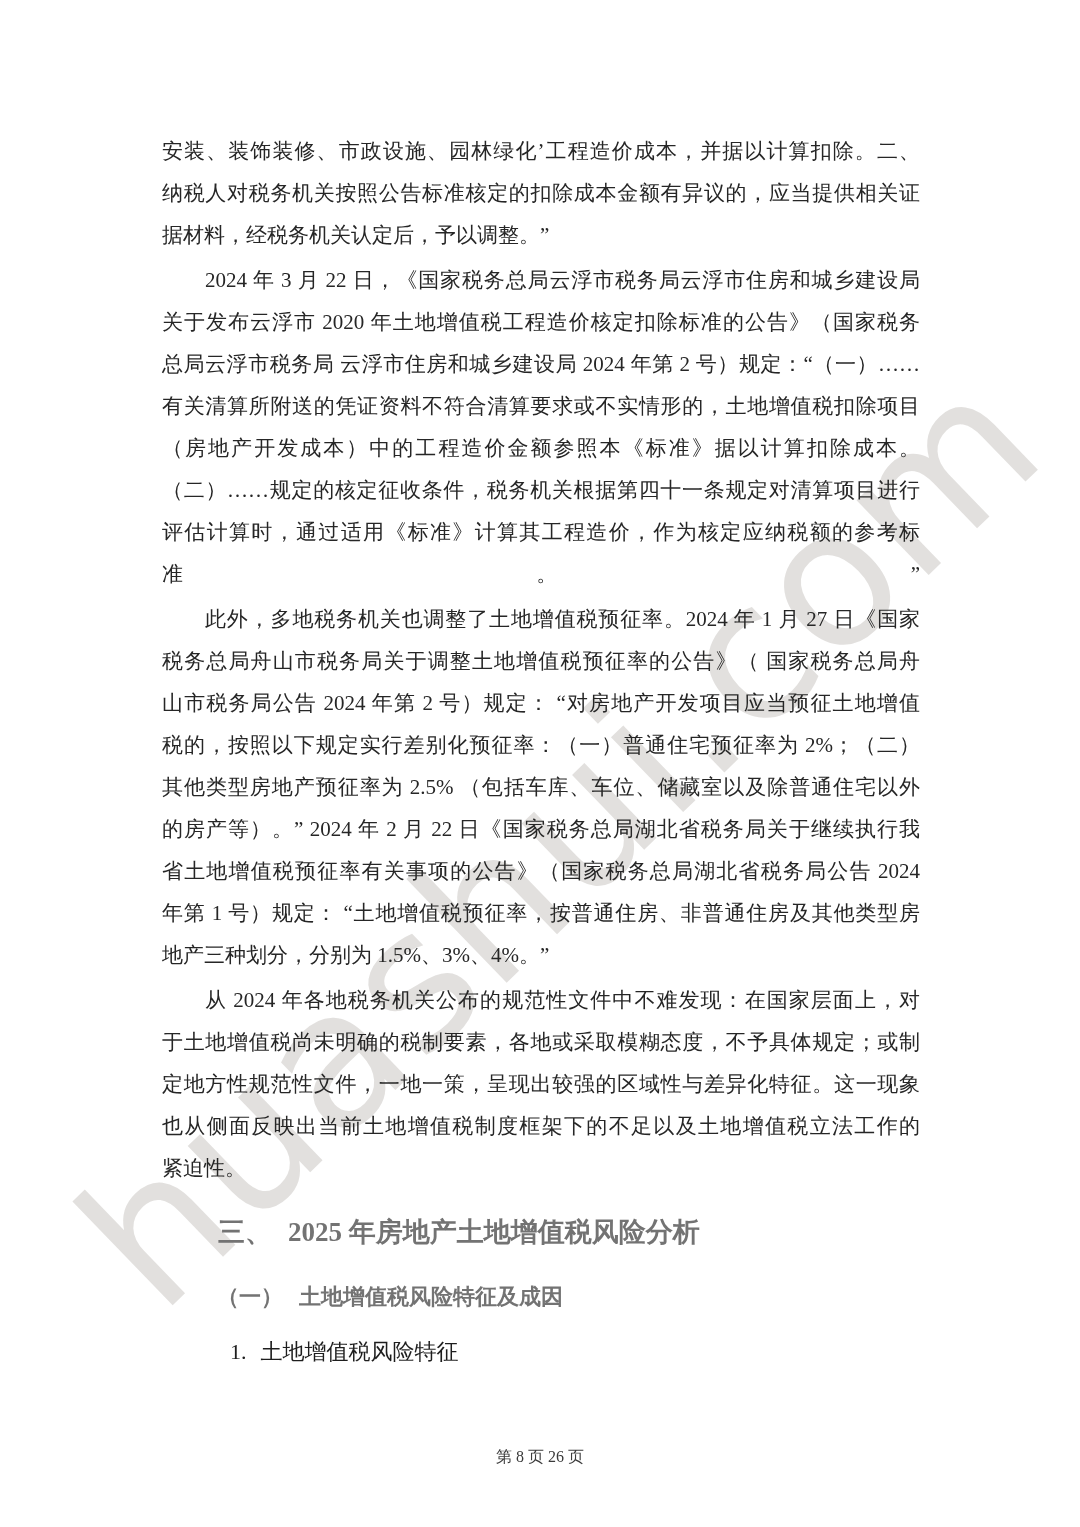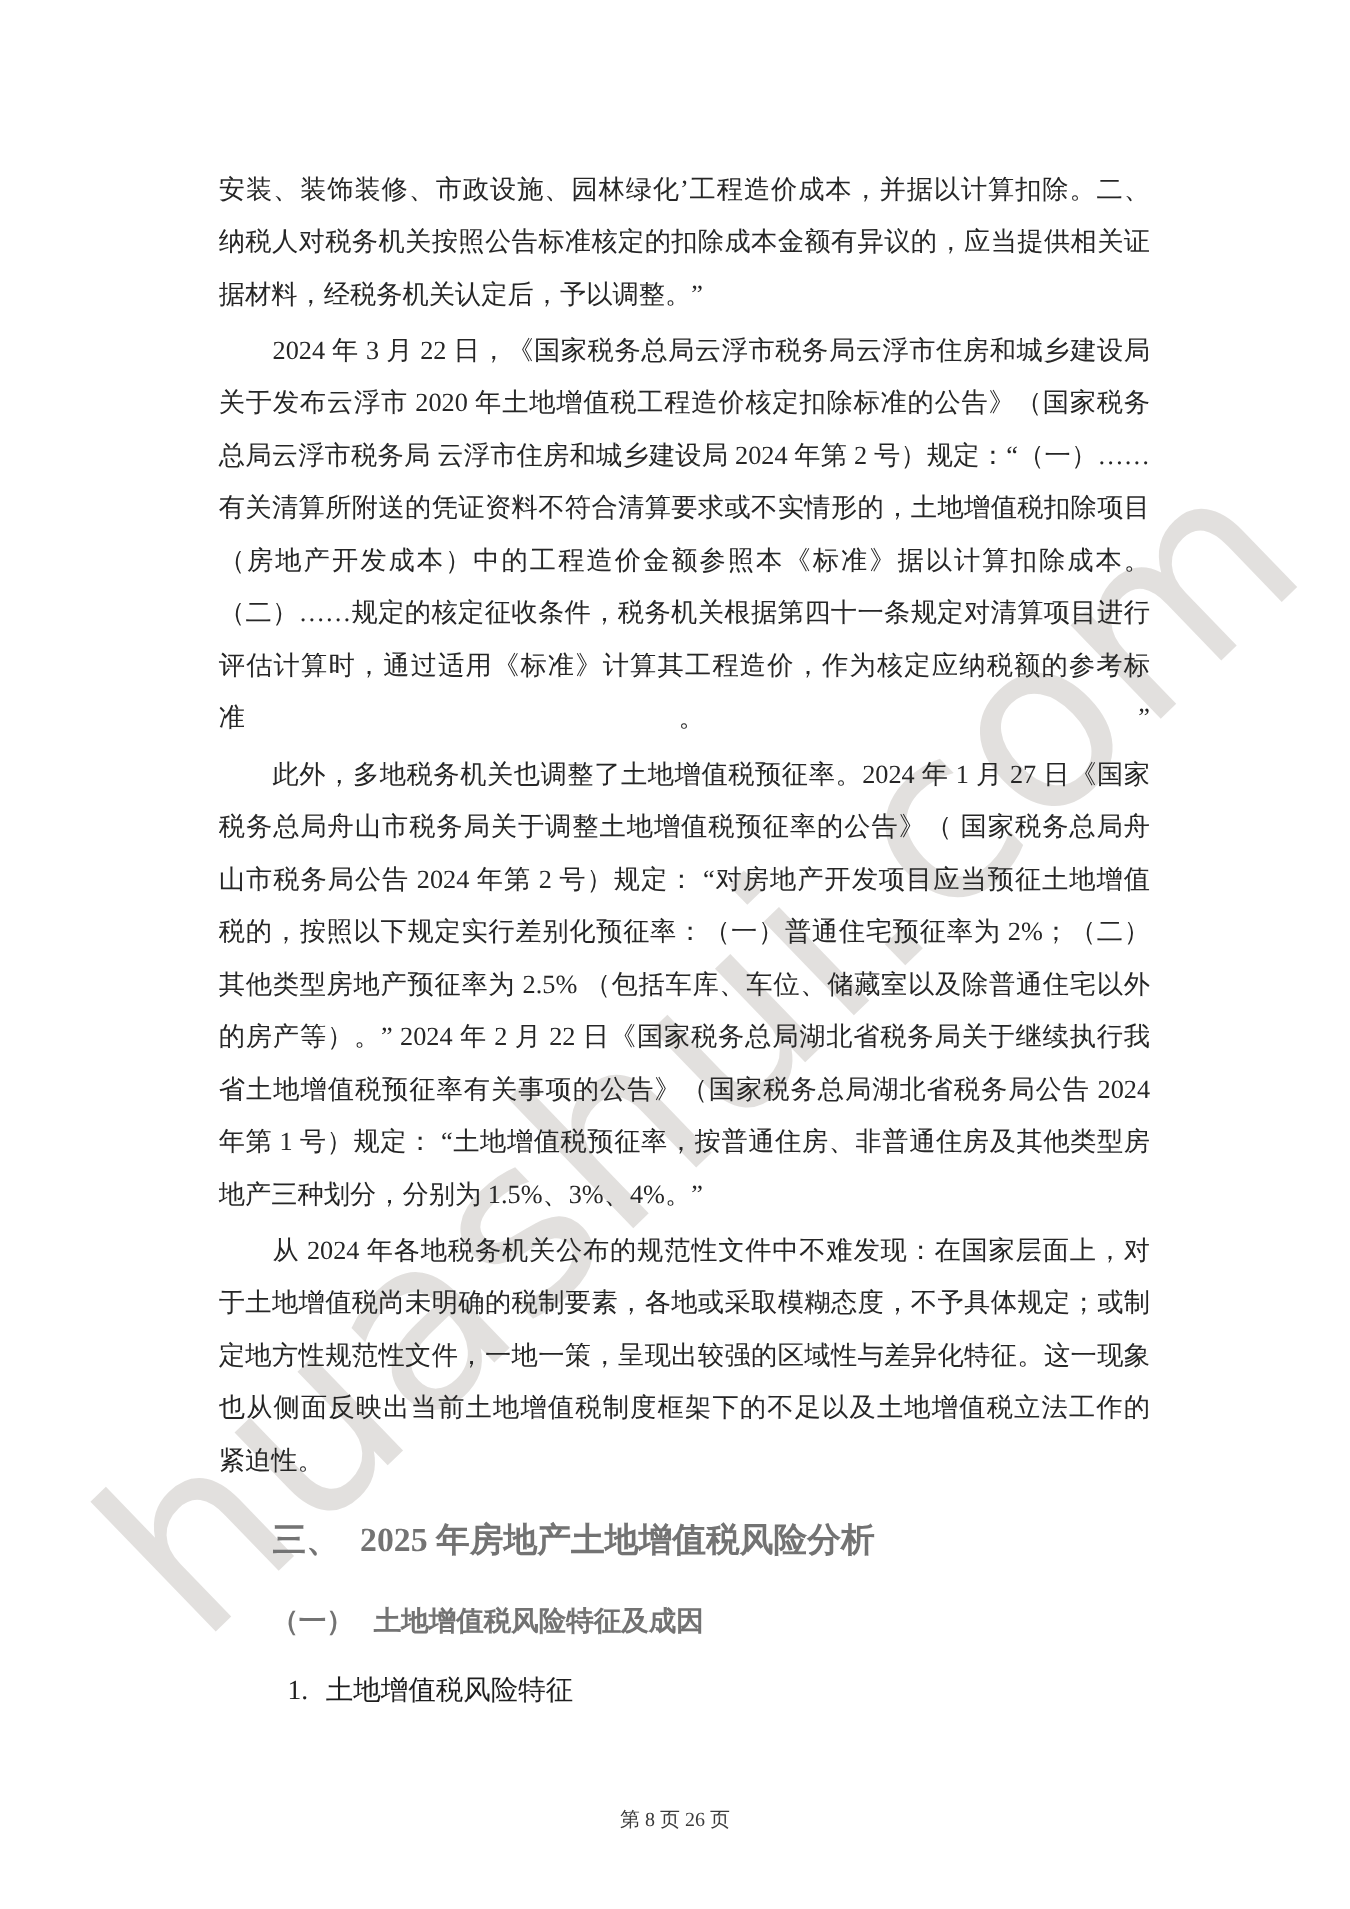--- a/index.html
+++ b/index.html
@@ -30,21 +30,21 @@
     user-select: none;
     pointer-events: none;
   }
   .content {
     position: absolute;
     left: 162px;
     top: 130px;
     width: 758px;
     z-index: 1;
   }
-  .para { margin: 0 0 3px 13px; }
+  .para { margin: 0 0 3px 0; }
   .ln {
     font-size: 21px;
     line-height: 42px;
     text-align: justify;
     text-align-last: justify;
     white-space: normal;
   }
   .ln.end { text-align-last: left; }
   .ln.ind { text-indent: 43px; }
   .h1 {

